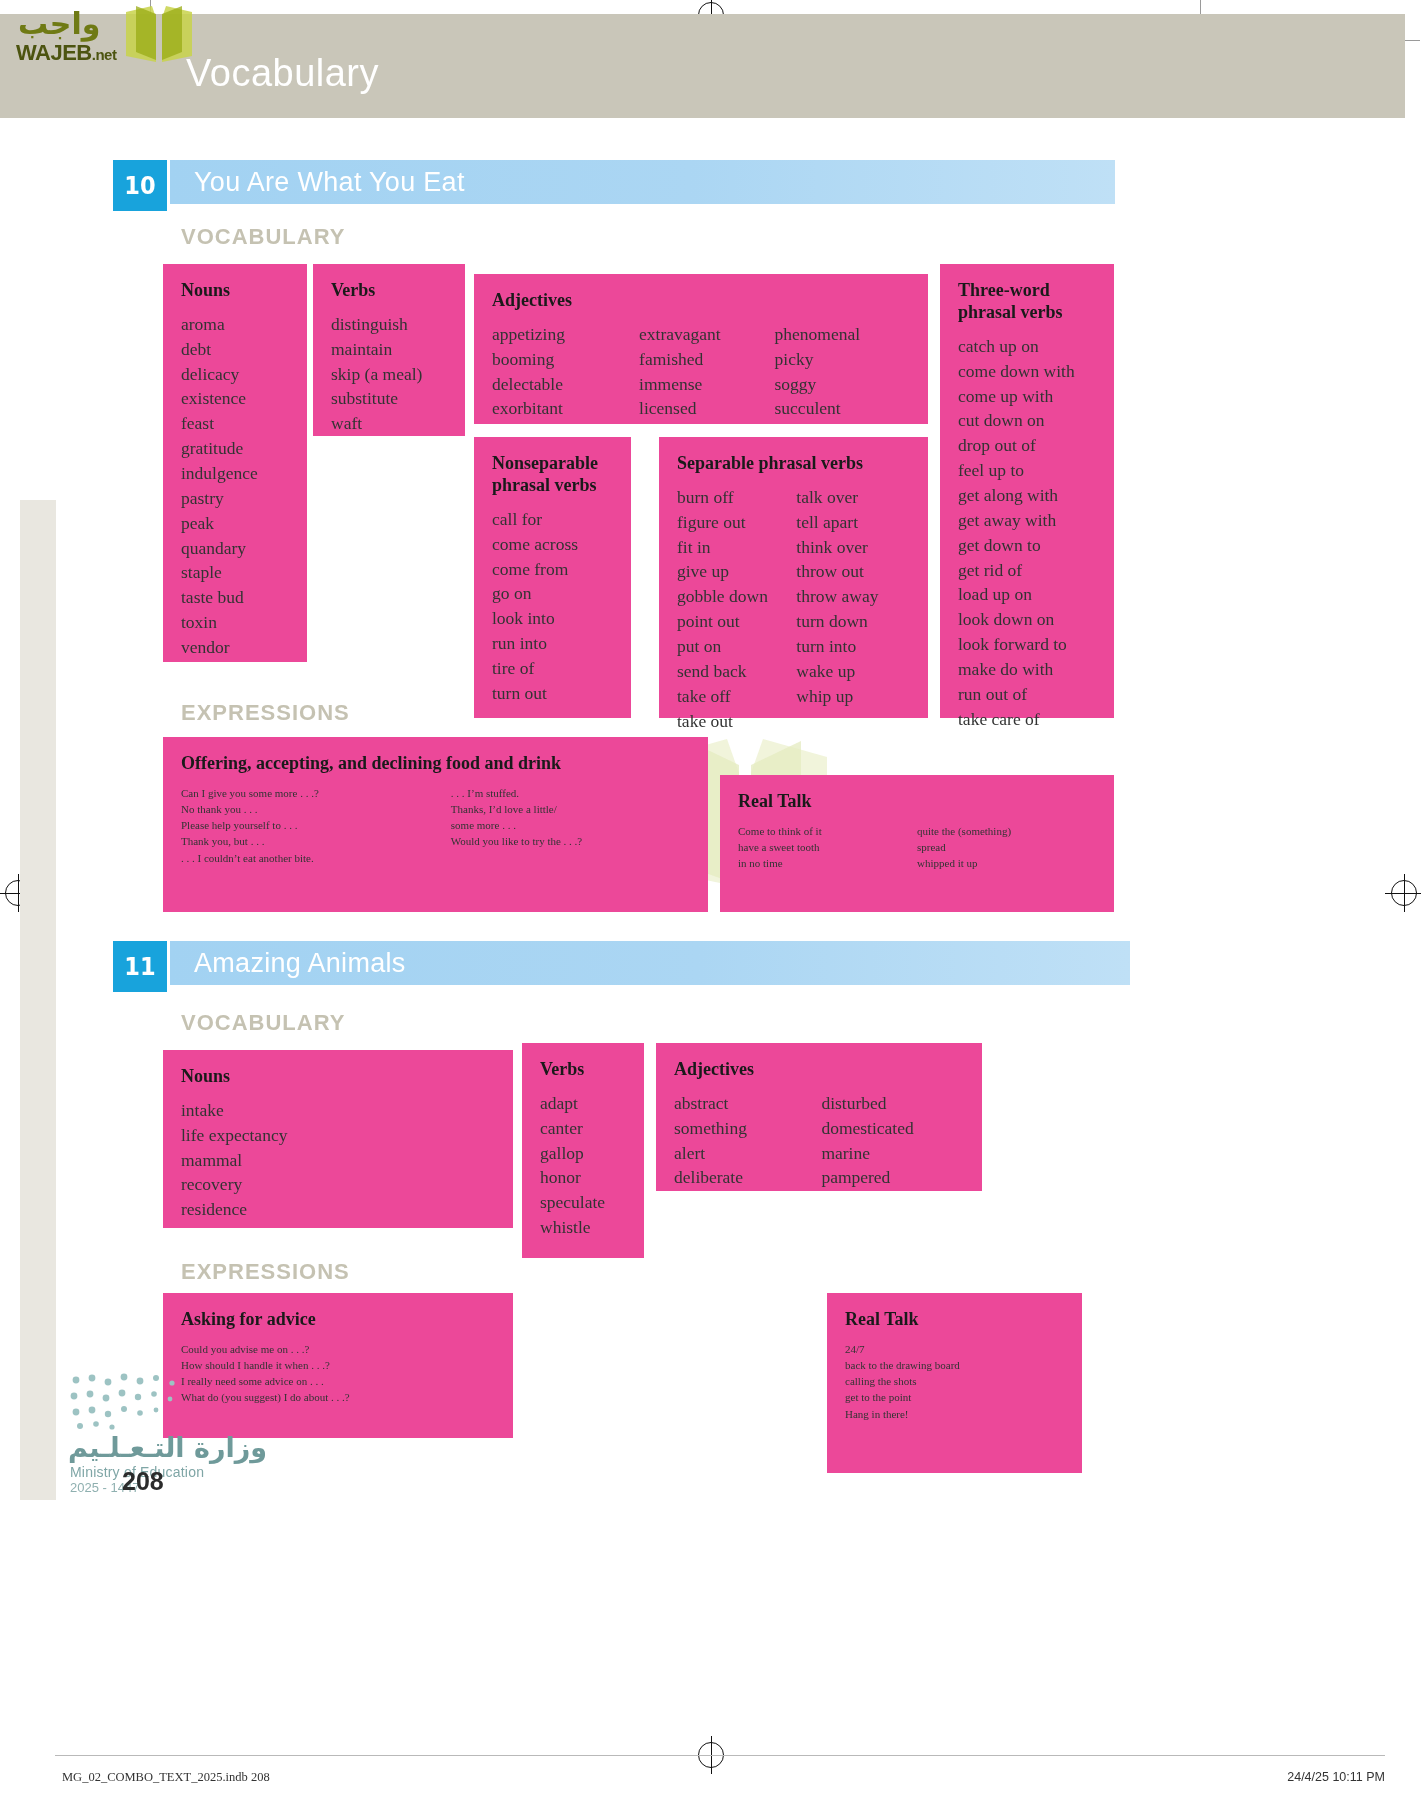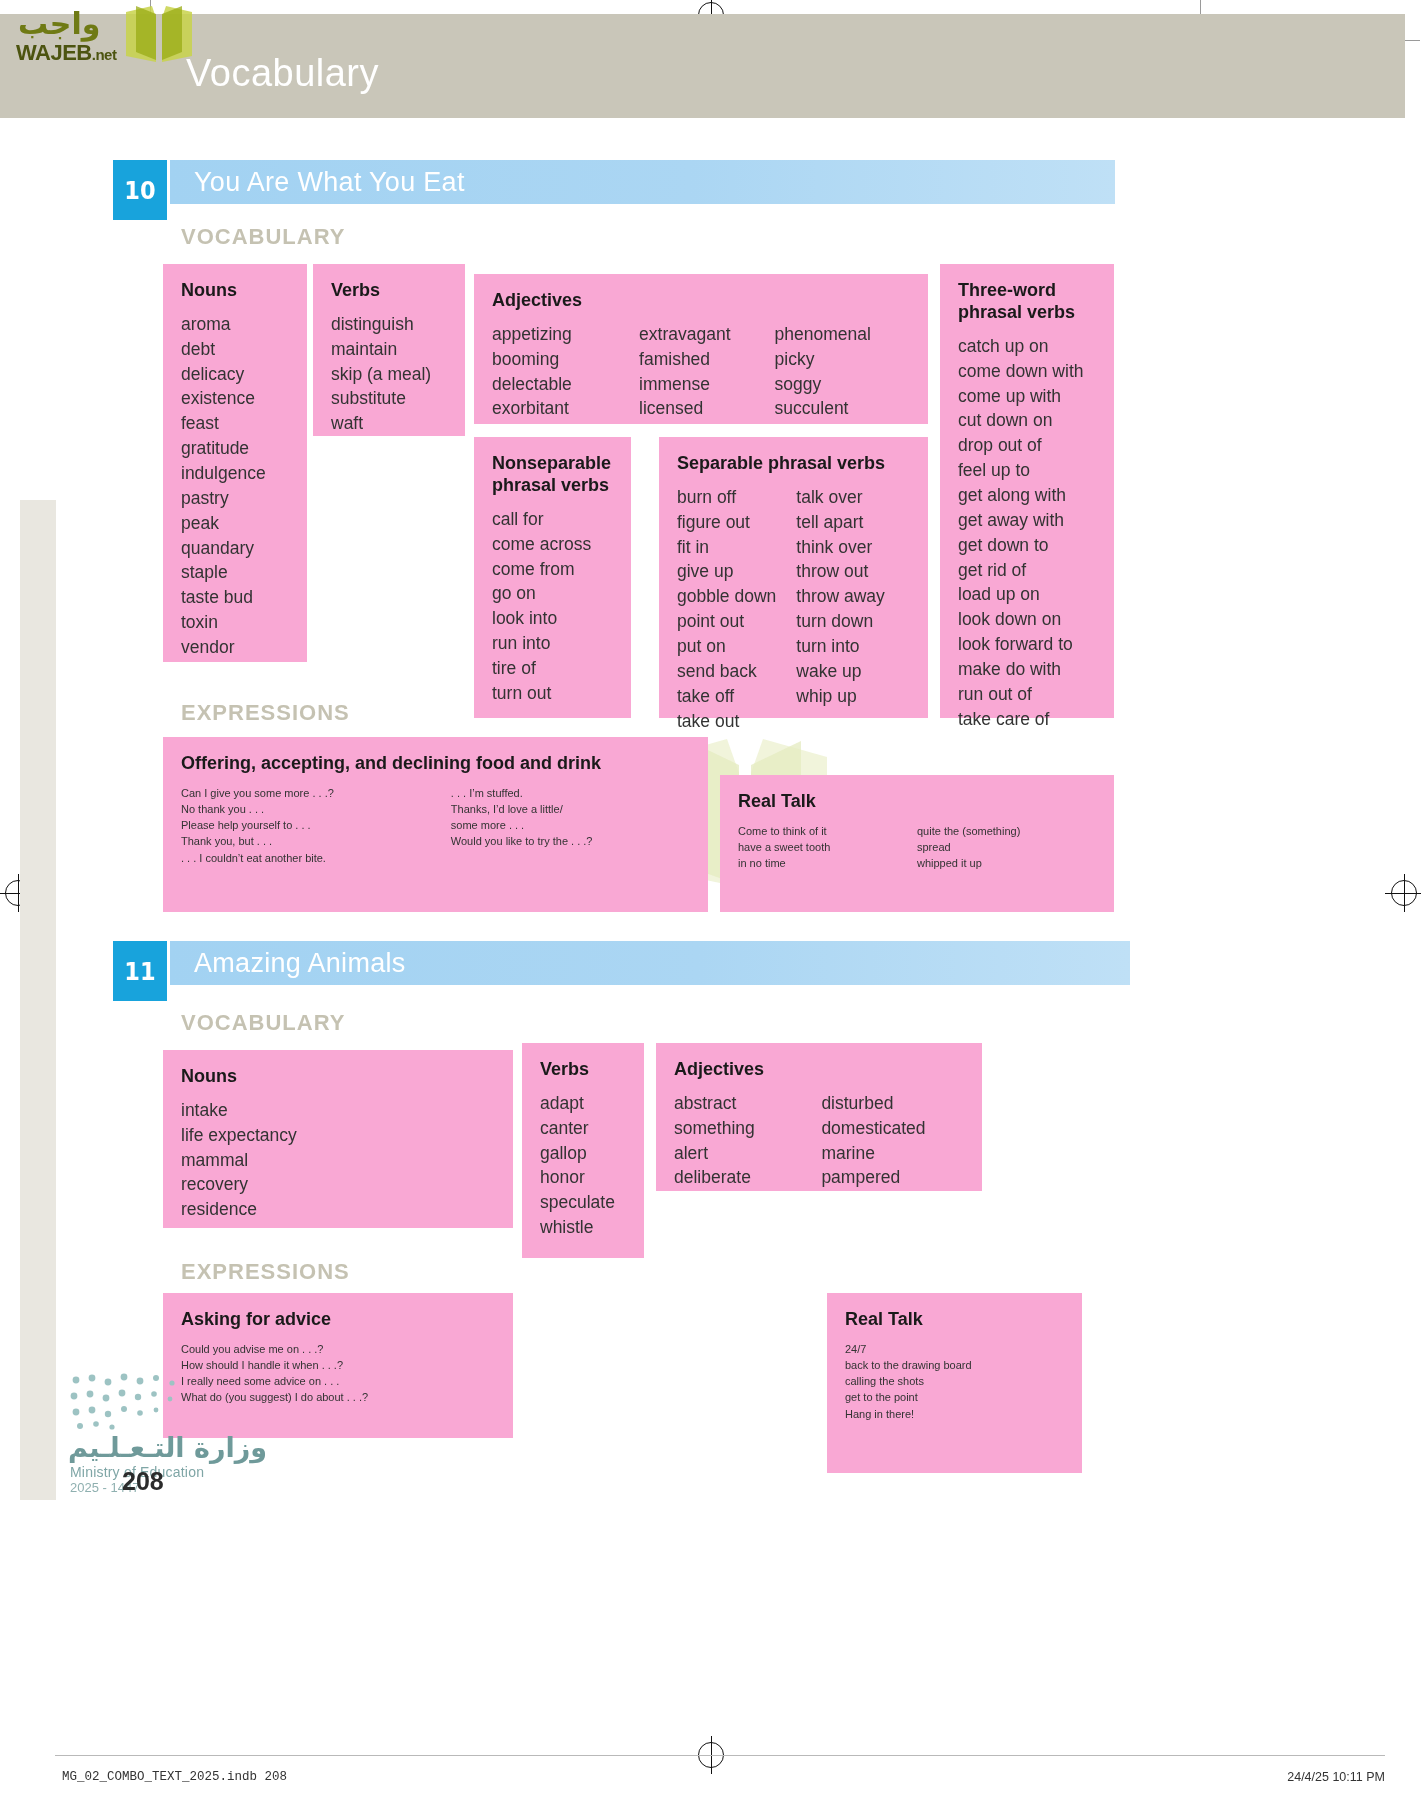--- a/index.html
+++ b/index.html
@@ -78,21 +78,21 @@
 
   
   .left-bar {
     position: absolute; left: 20px; top: 500px; width: 36px; height: 1000px;
     background: #e9e7e0;
   }
 
   
   .unit-header { position: absolute; height: 44px; }
   .unit-num {
-    position: absolute; left: 0; top: 0; width: 54px; height: 60px;
+    position: absolute; left: 0; top: 0; width: 54px; height: 51px;
     background: #18a3dc; color: #fff; font-size: 25px; font-weight: 700;
     display: flex; align-items: center; justify-content: center;
     font-family: "DejaVu Sans Condensed", "Liberation Sans", sans-serif;
   }
   .unit-bar {
     position: absolute; left: 57px; top: 0; height: 44px;
     background: linear-gradient(90deg, #a2d2f2 0%, #abd6f3 55%, #bfe0f6 100%);
   }
   .unit-title {
     position: absolute; left: 24px; top: 7px;
@@ -100,21 +100,21 @@
   }
 
   
   .section-label {
     position: absolute; font-size: 22px; font-weight: 700;
     color: #c5c2b2; letter-spacing: 1px;
   }
 
   
   .box {
-    position: absolute; background: #f9a8d4; padding: 16px 18px 14px 18px;
+    position: absolute; background: #ec4899; padding: 16px 18px 14px 18px; font-family: Liberation Serif, serif;
   }
   .box-title {
     font-size: 18px; font-weight: 700; color: #1a1a1a; margin-bottom: 10px;
     line-height: 1.22;
   }
   .word-list { font-size: 17.5px; color: #333; line-height: 1.42; }
   .word-list div { white-space: nowrap; }
   .cols { display: flex; }
   .cols .col { }
   .expr-list { font-size: 11px; color: #333; line-height: 1.47; }
@@ -137,21 +137,21 @@
 
   .page-num {
     position: absolute; left: 122px; top: 1467px;
     font-size: 25px; font-weight: 700; color: #2b2b2b;
   }
 
   
   .footer-line { position: absolute; left: 55px; top: 1755px; width: 1330px; height: 1px; background: #b9b9b9; }
   .footer-left {
     position: absolute; left: 62px; top: 1770px; font-size: 12.5px; color: #333;
-    font-family: Liberation Mono, monospace;
+    font-family: Liberation Serif, serif;
   }
   .footer-right {
     position: absolute; right: 36px; top: 1770px; font-size: 12.5px; color: #333;
   }
 </style>
 </head>
 <body>
 
 <div class="page">
 

